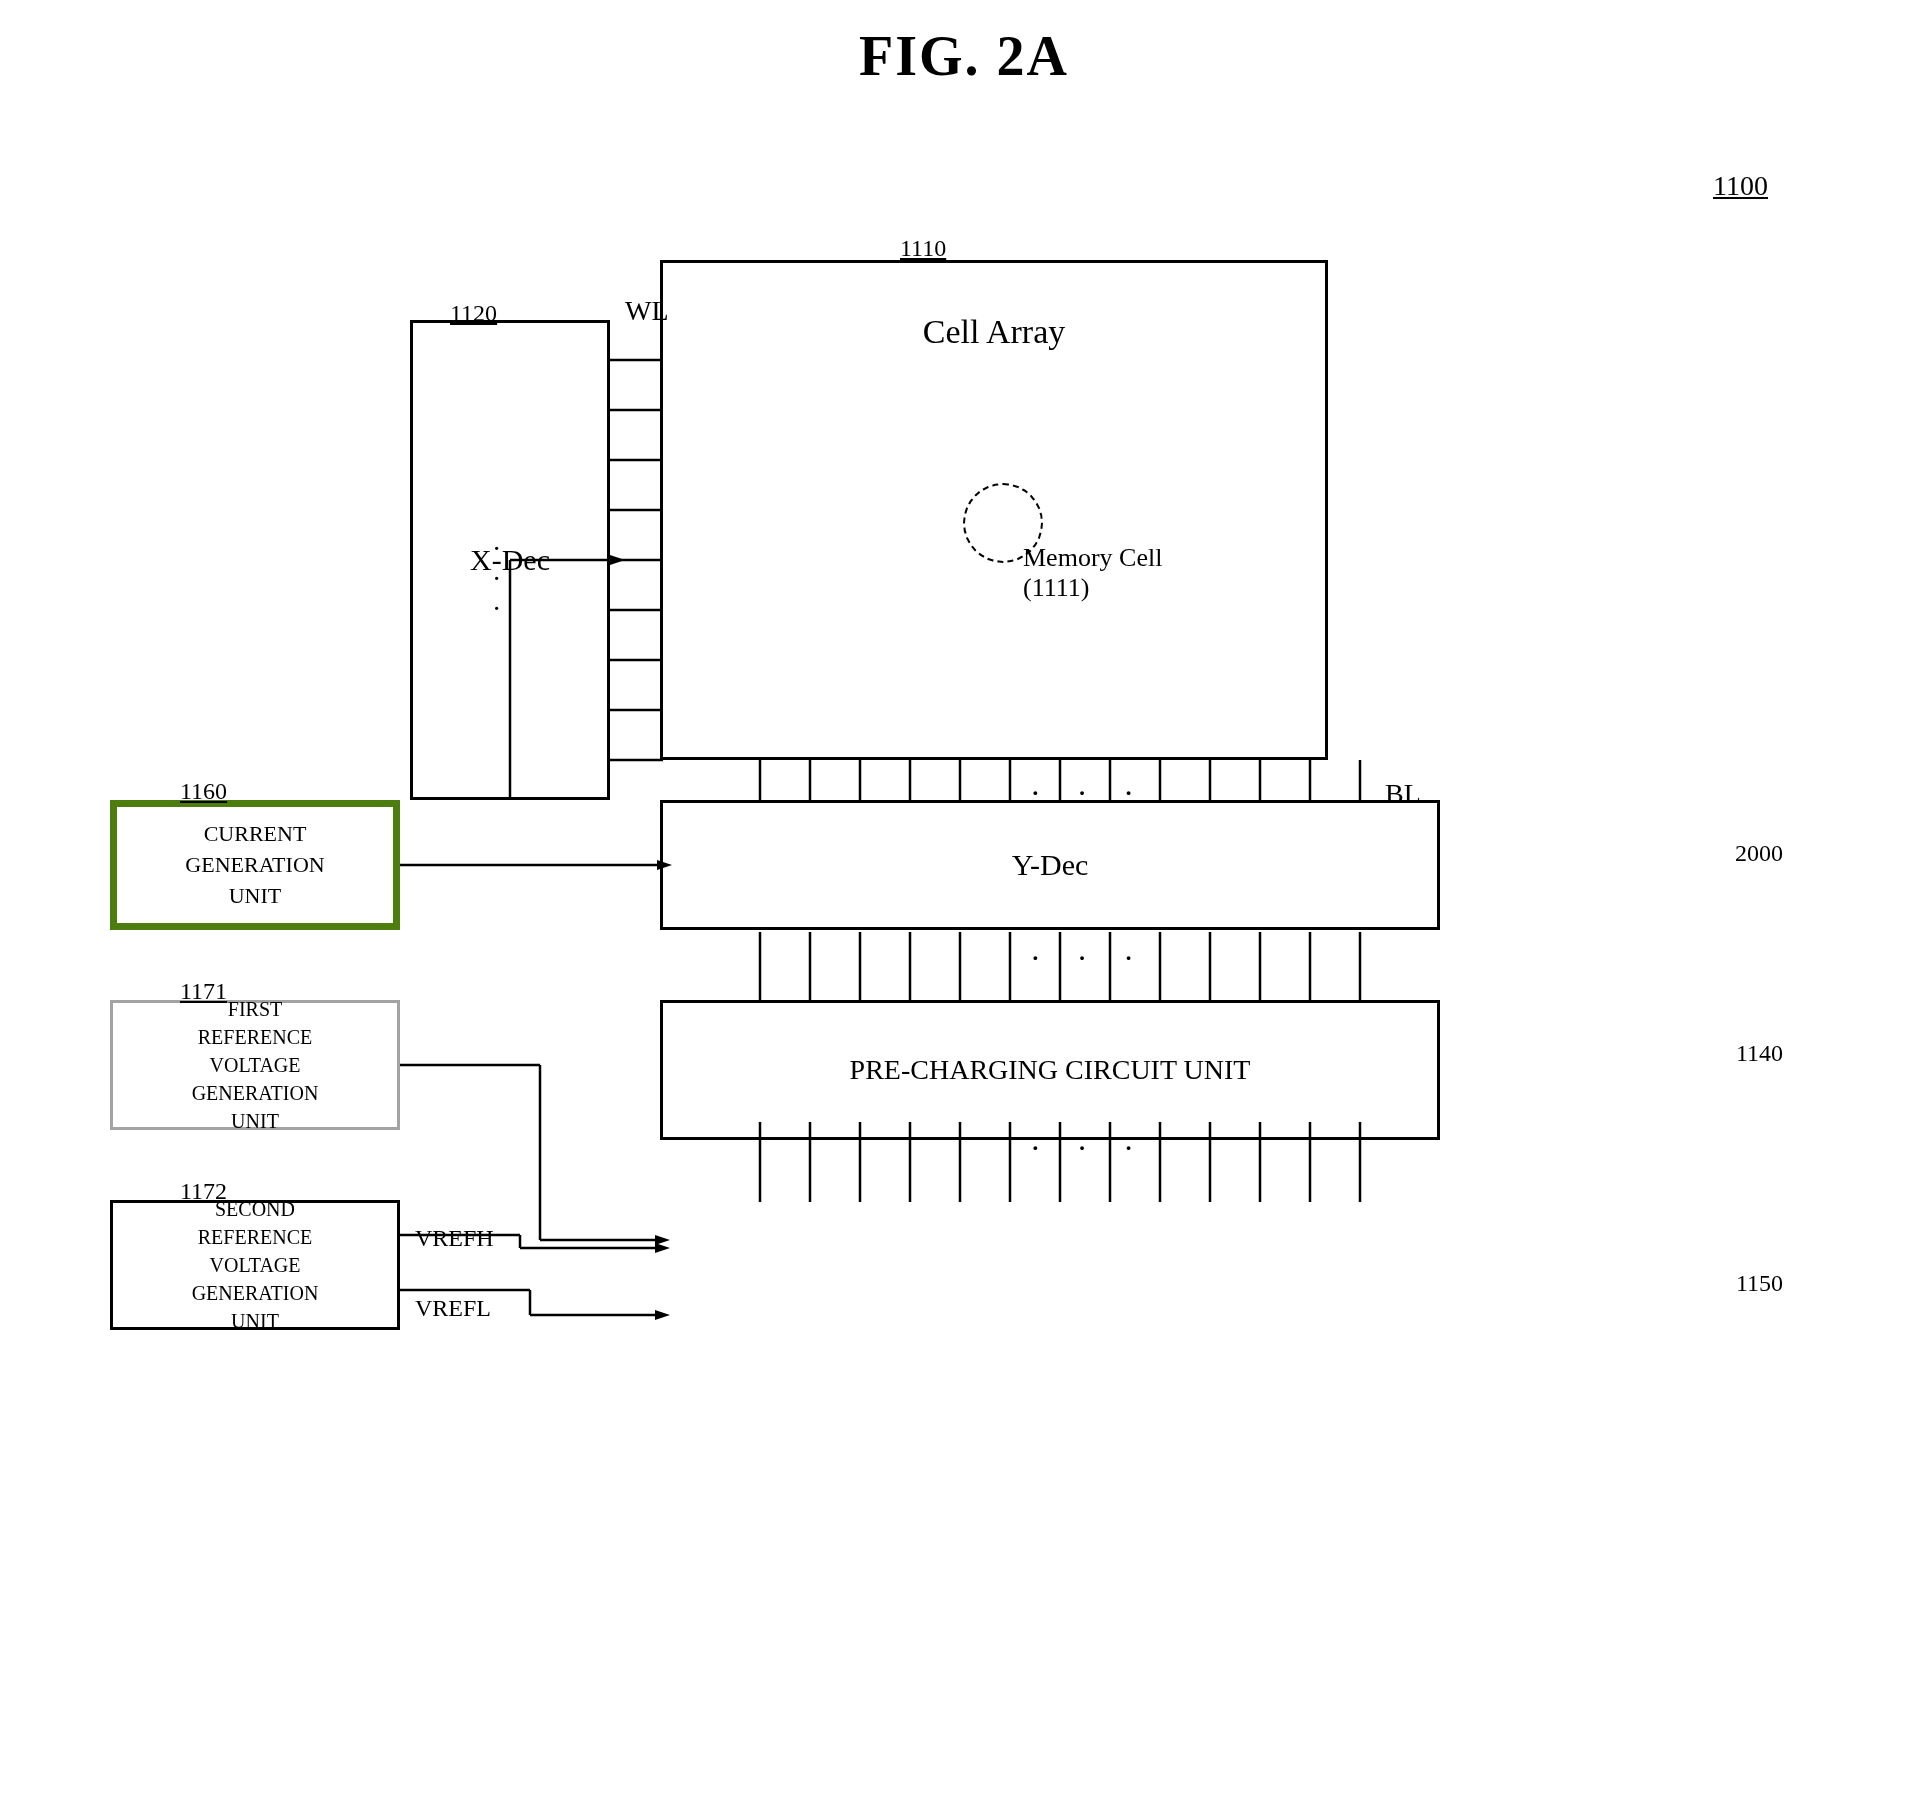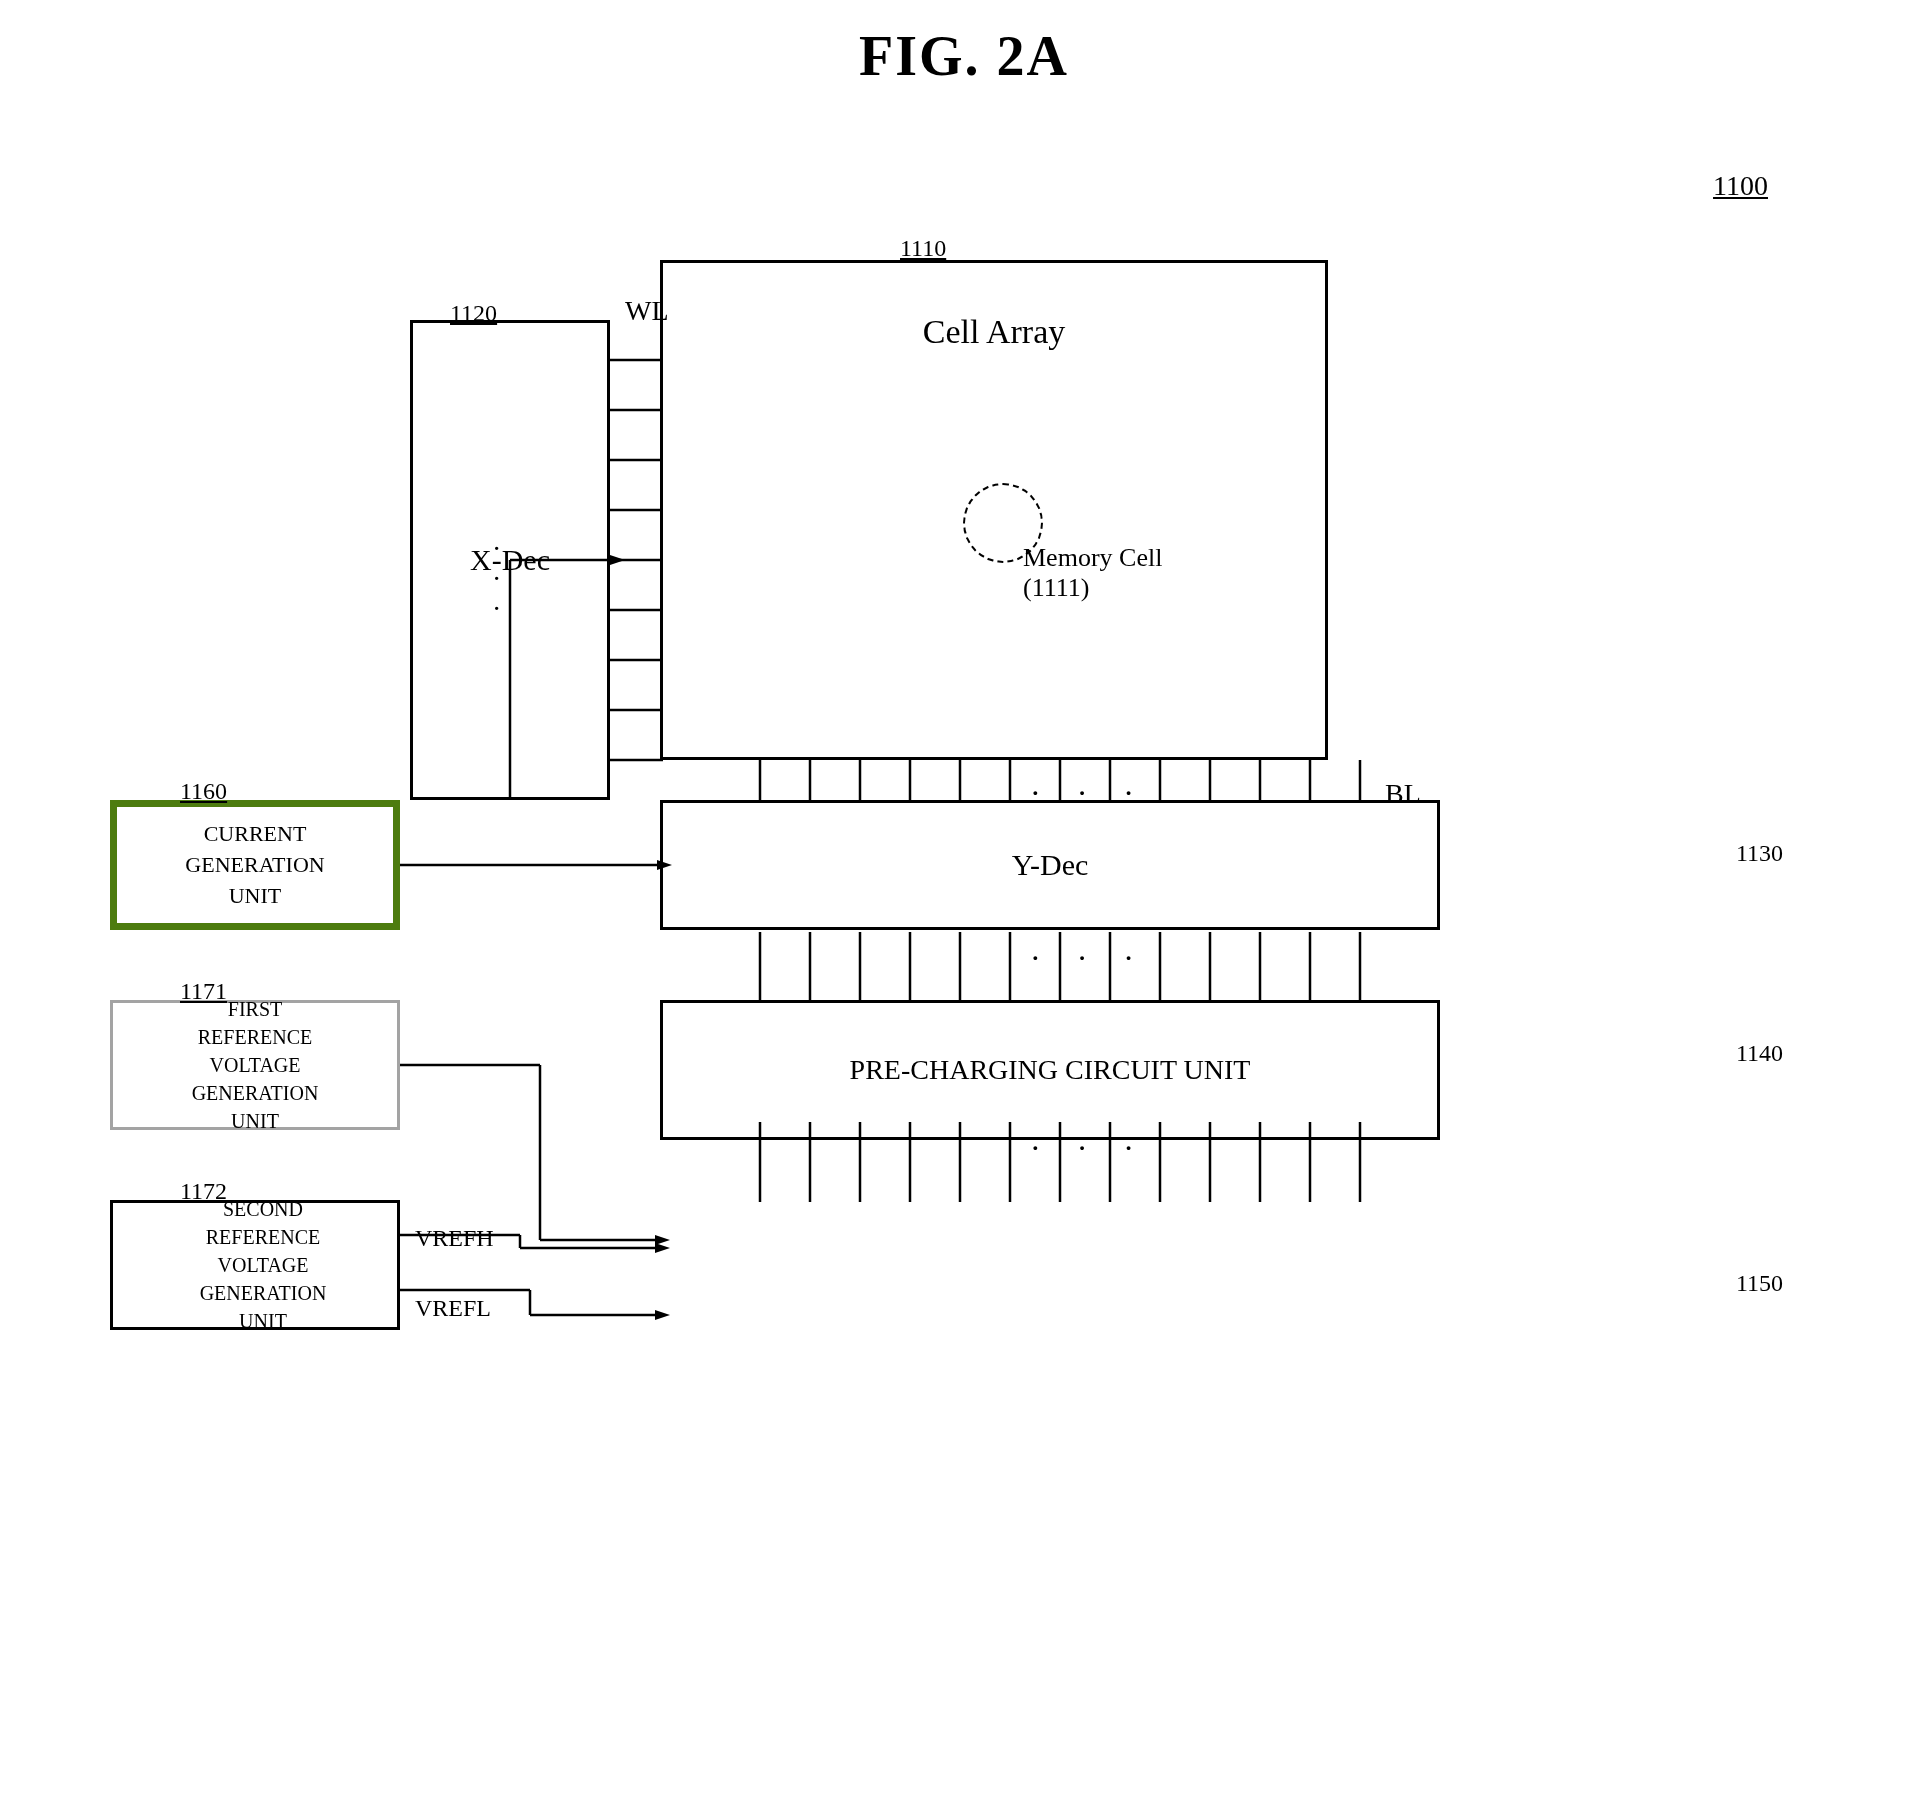--- a/index.html
+++ b/index.html
@@ -242,21 +242,20 @@
       border: 3px solid #000;
     }
     .block-ref2-label {
       position: absolute;
       top: 50%;
       left: 50%;
       transform: translate(-50%, -50%);
       font-size: 20px;
       text-align: center;
       line-height: 1.4;
-      margin-left: 8px;
     }
     .label-1172 {
       position: absolute;
       top: 1038px;
       left: 100px;
       font-size: 24px;
       text-decoration: underline;
     }
 
     
@@ -308,21 +307,21 @@
 
   <div class="label-wl">WL</div>
 
   <div class="label-bl">BL</div>
 
   <div style="position:absolute; top:635px; left:950px; font-size:32px; letter-spacing:14px;">· · ·</div>
 
   <div class="block-ydec">
     <div class="block-ydec-label">Y-Dec</div>
   </div>
-  <div class="label-1130">1130</div>
+  <div class="label-1130">2000</div>
 
   <div style="position:absolute; top:800px; left:950px; font-size:32px; letter-spacing:14px;">· · ·</div>
 
   <div class="block-precharge">
     <div class="block-precharge-label">PRE-CHARGING CIRCUIT UNIT</div>
   </div>
   <div class="label-1140">1140</div>
 
   <div style="position:absolute; top:990px; left:950px; font-size:32px; letter-spacing:14px;">· · ·</div>
 

